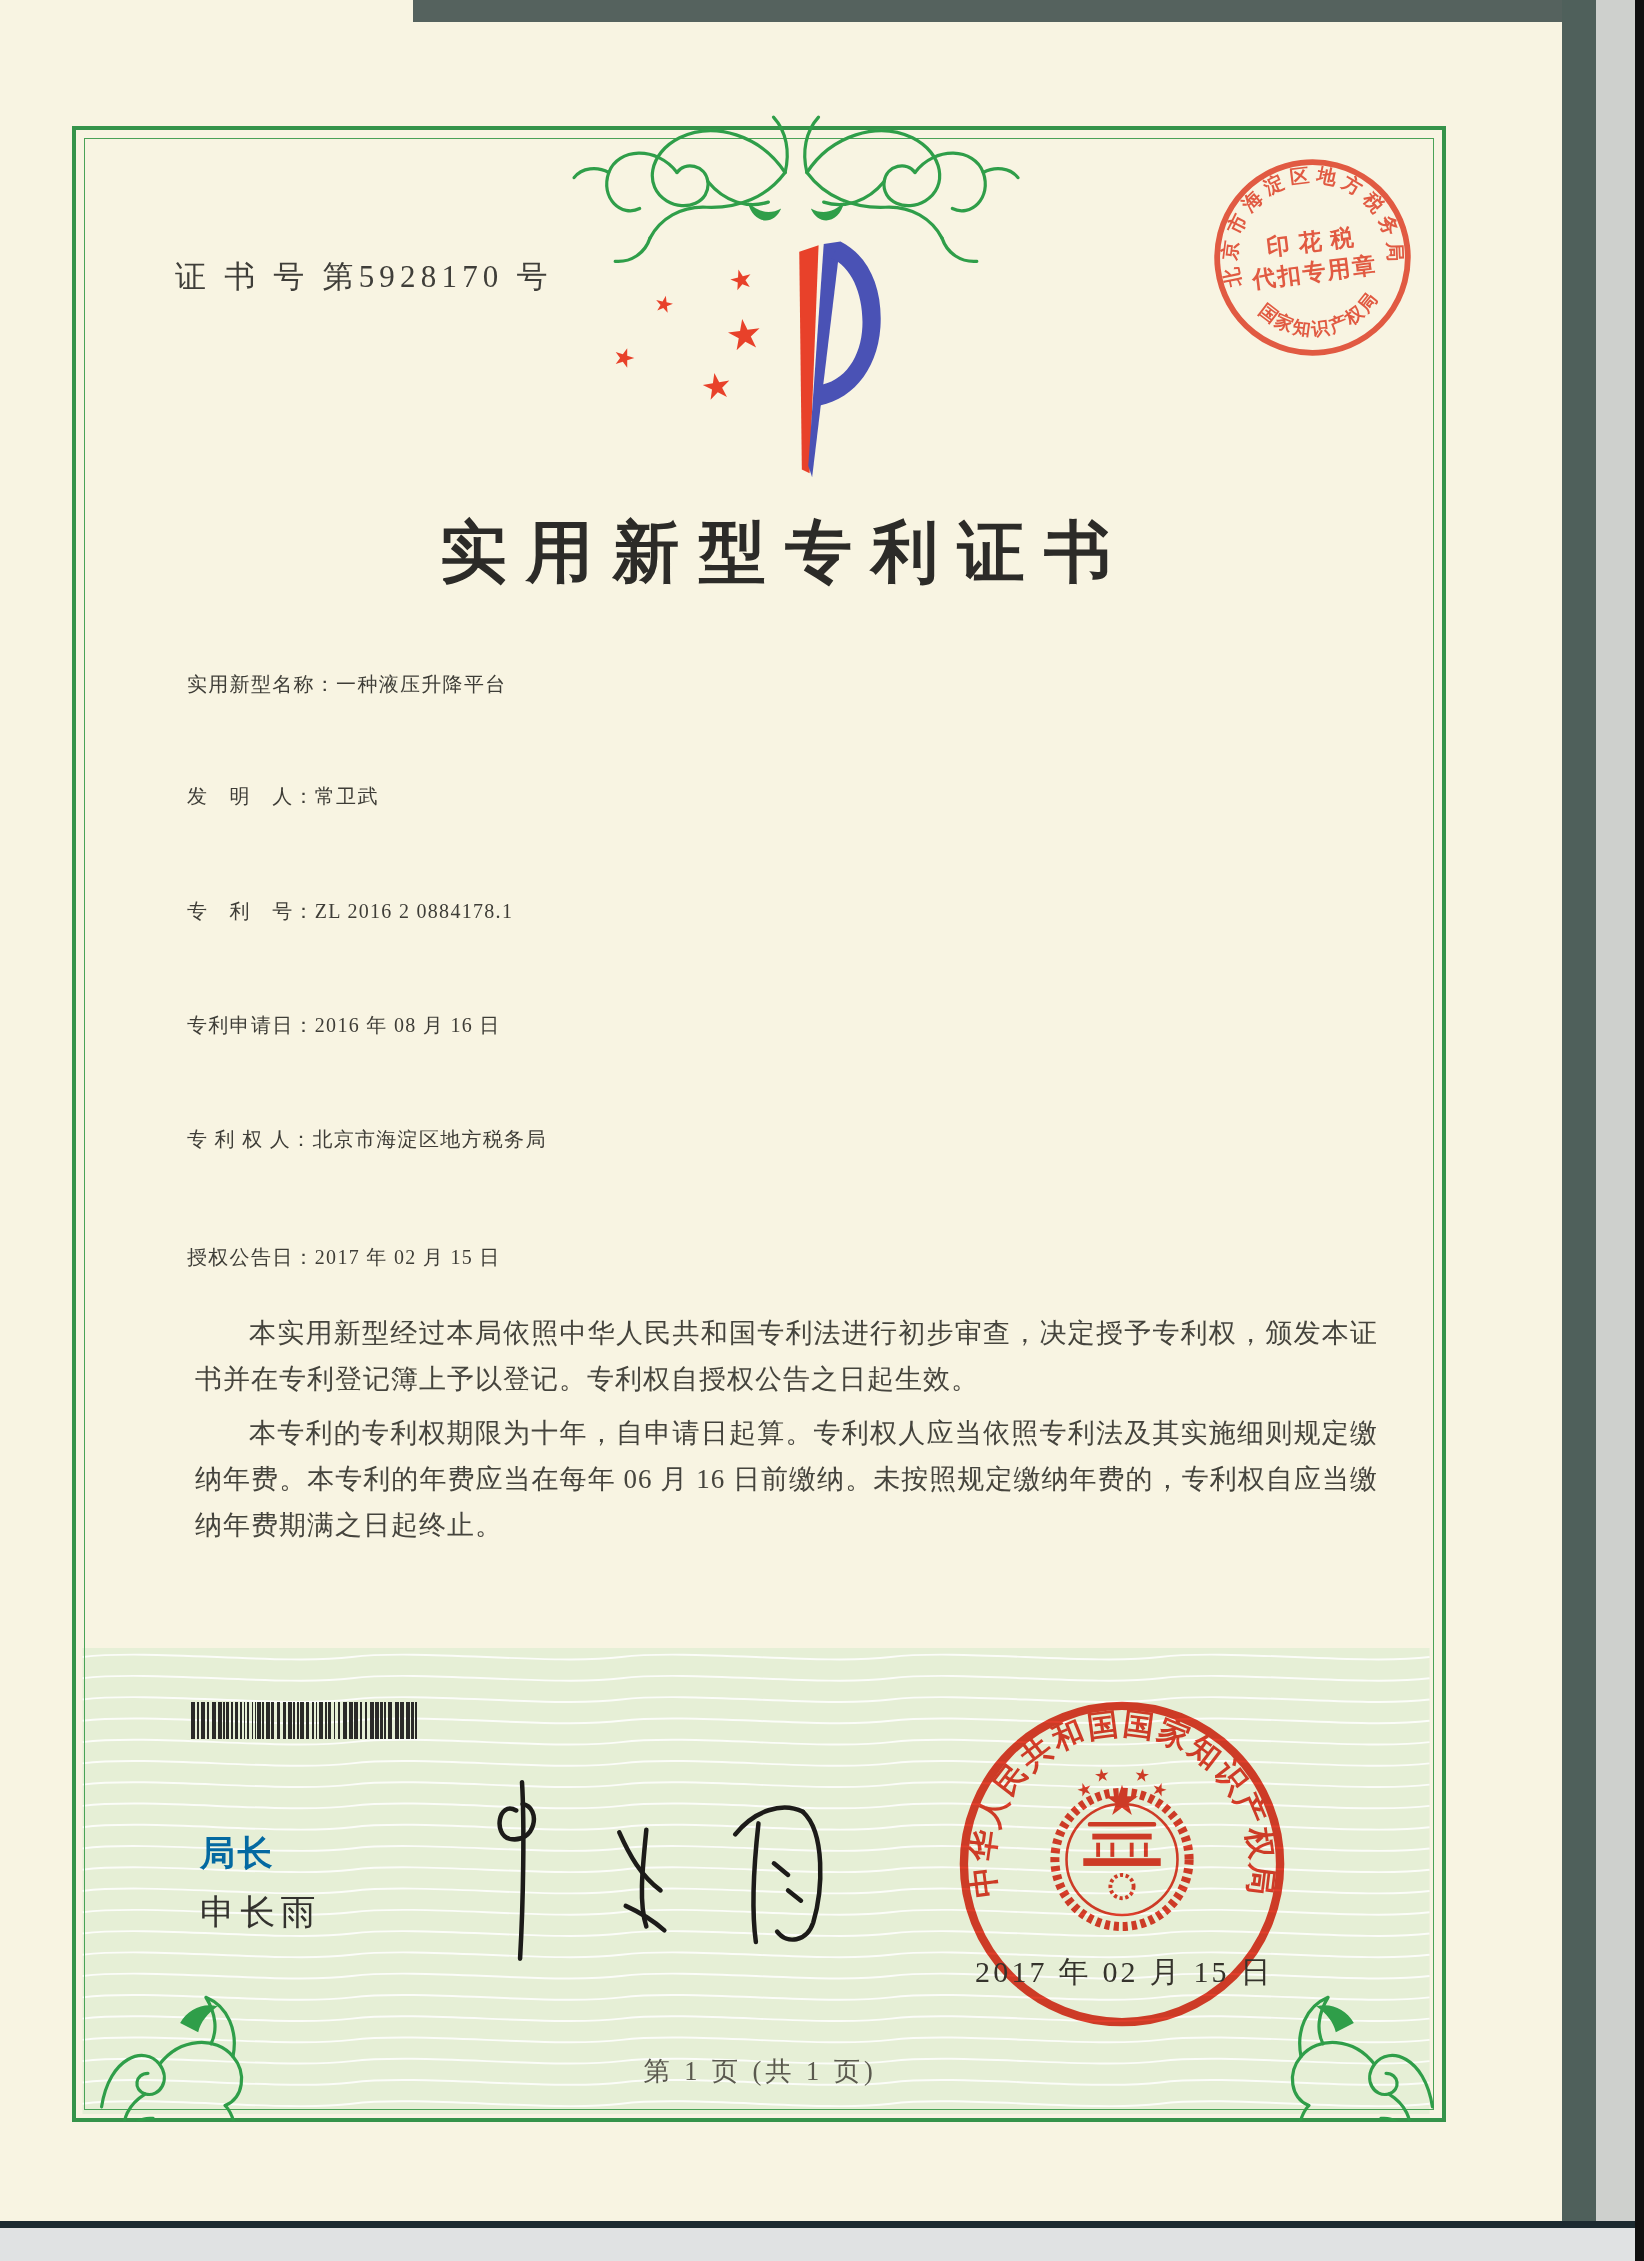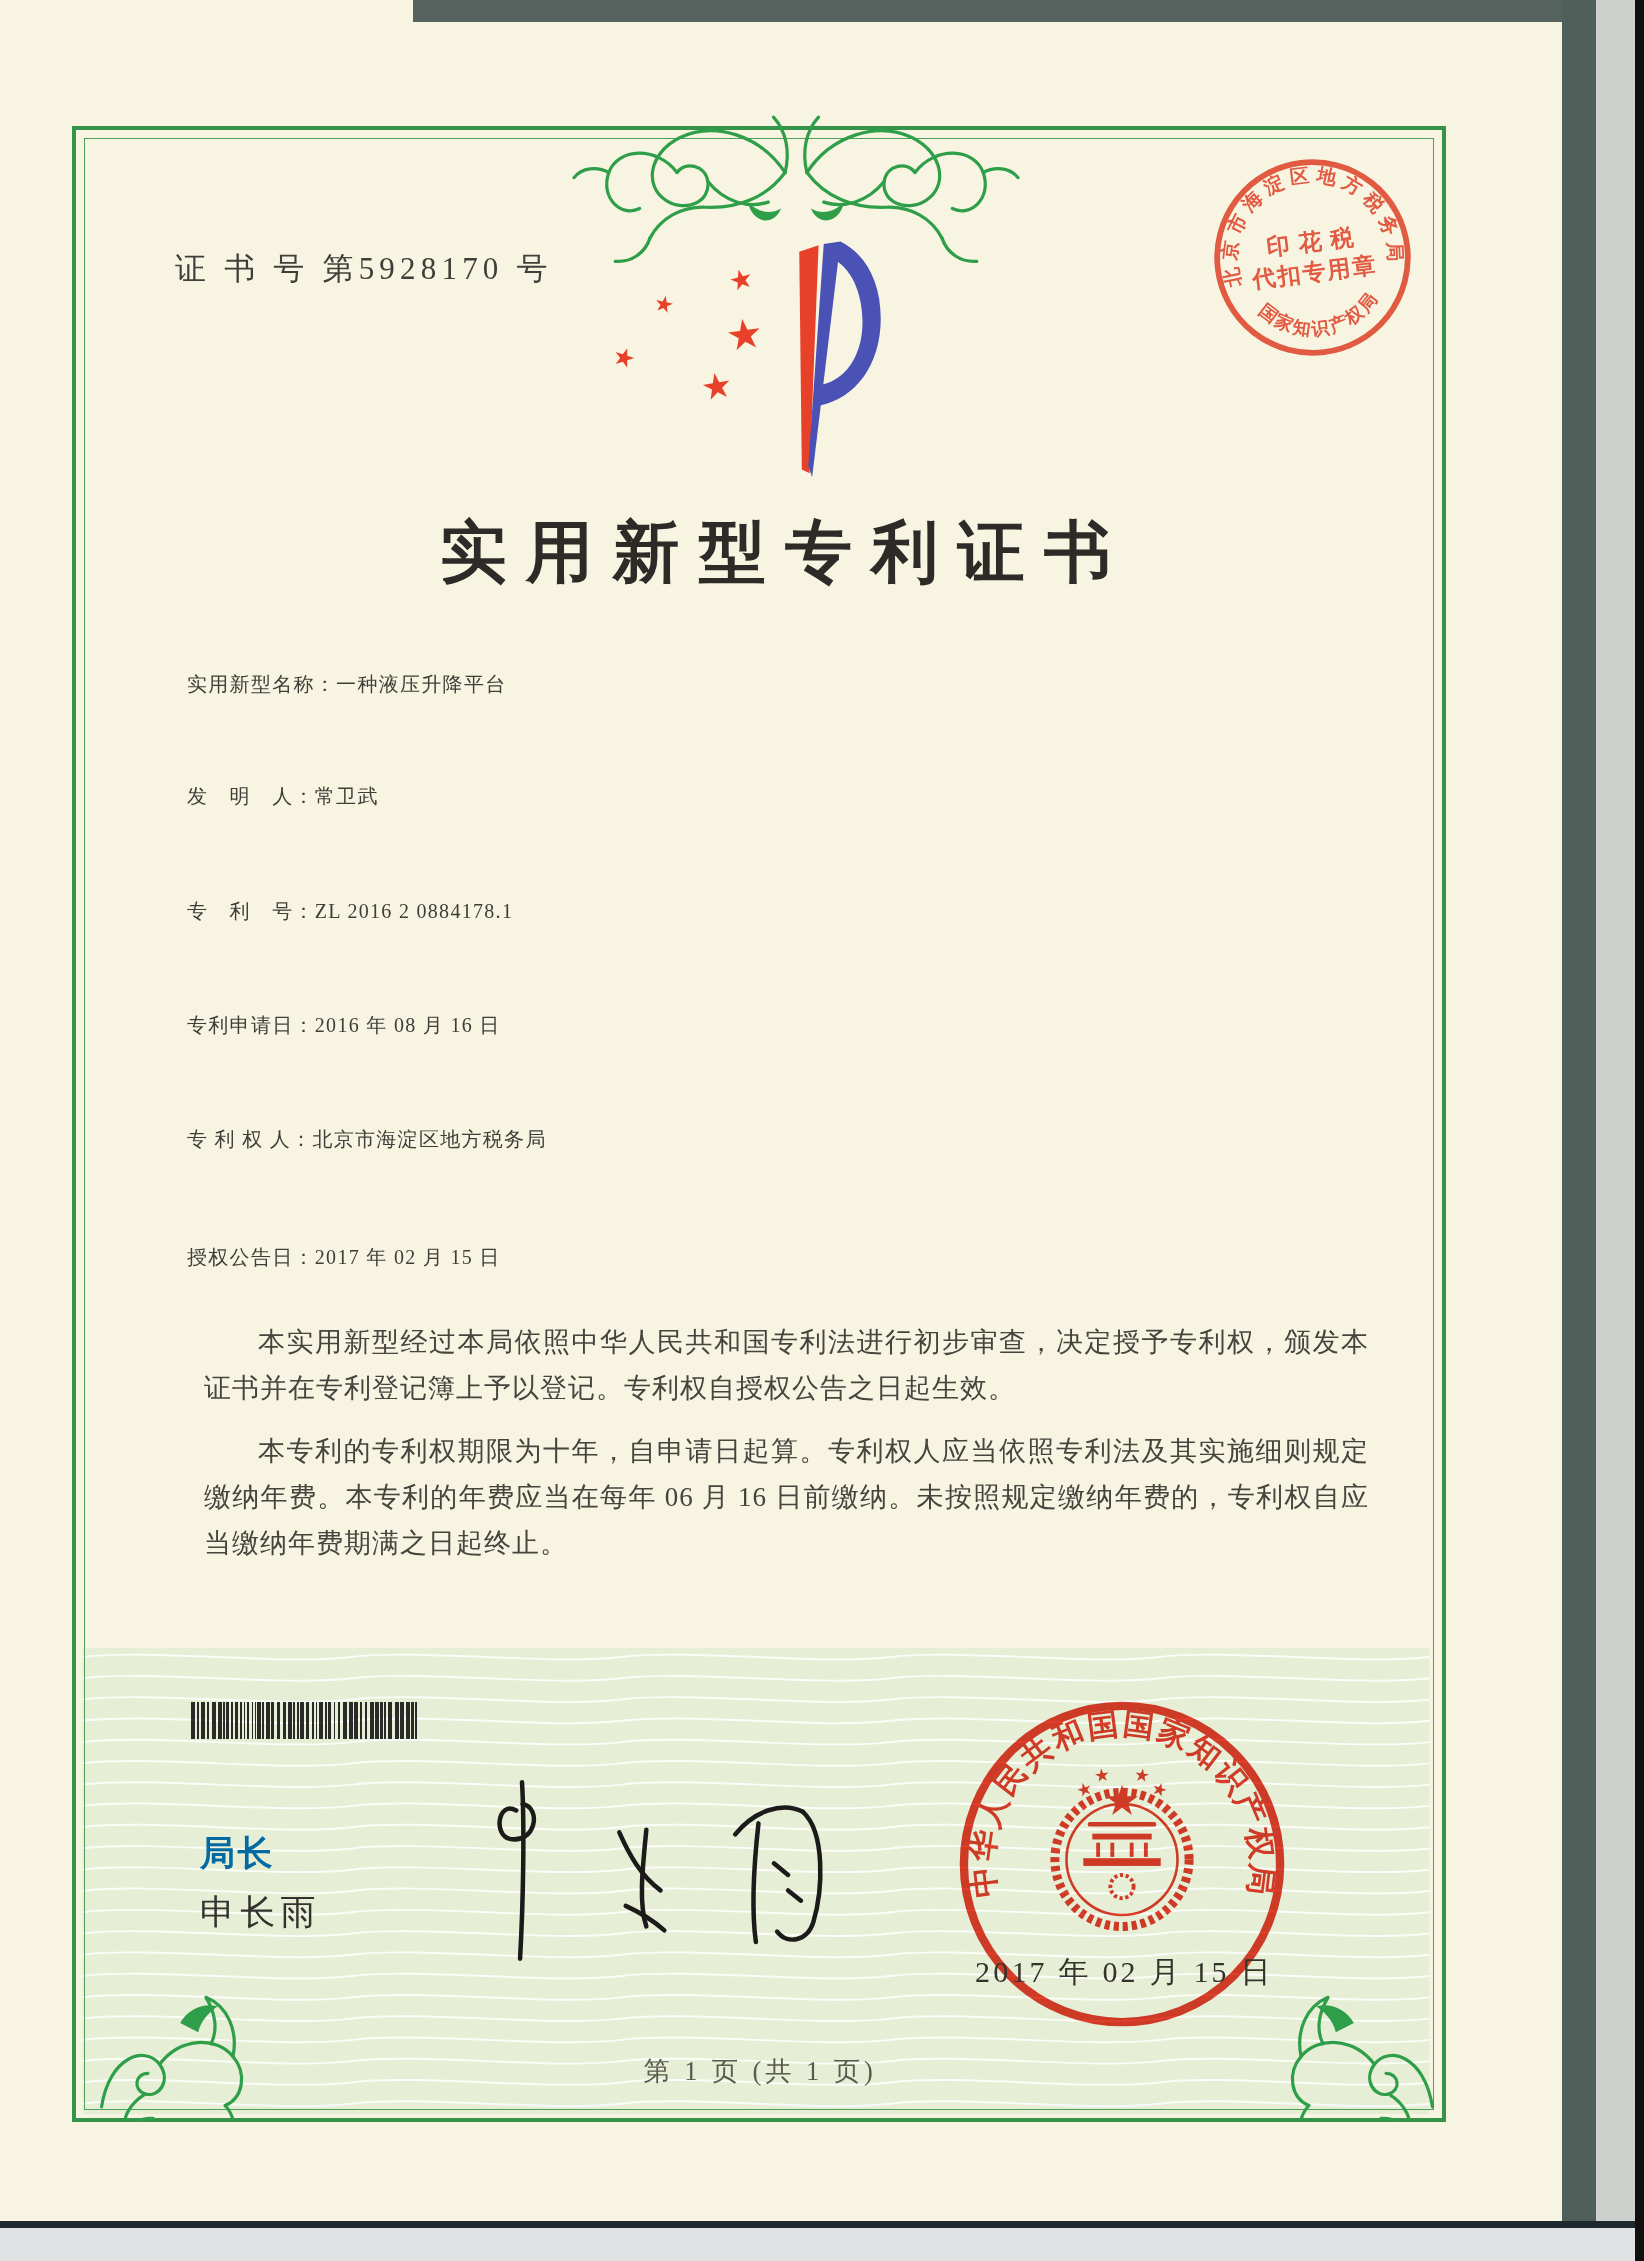--- a/index.html
+++ b/index.html
@@ -20,26 +20,26 @@
   }
   #frame-inner{
     position:absolute;left:8.4px;top:8.4px;right:8.4px;bottom:8.4px;
     border:1.3px solid #4aa257;
   }
 
   
   #wave-panel{left:82px;top:1648px;width:1348px;height:466px;z-index:1;overflow:hidden;}
 
   
-  #cert-no{left:175px;top:248px;font-size:31px;letter-spacing:5.2px;color:#3f3e39;z-index:4;}
+  #cert-no{left:175px;top:256px;font-size:31px;letter-spacing:5.2px;color:#3f3e39;z-index:4;}
   #title{left:785px;top:459px;transform:translateX(-50%);font-size:67px;font-weight:bold;
          letter-spacing:19.3px;color:#2c2b28;z-index:4;margin-top:48px;}
   .field{left:187px;font-size:20px;letter-spacing:1.3px;color:#3e3d37;z-index:4;}
   #paragraphs{left:187px;top:1302px;width:1199px;z-index:4;color:#45443d;}
-  #paragraphs p{margin:17px;font-size:27px;line-height:46px;letter-spacing:1px;
+  #paragraphs p{margin:8px;font-size:27px;line-height:46px;letter-spacing:1px;
                 text-indent:2em;text-align:justify;}
   #director-label{left:200px;top:1830px;font-size:35px;letter-spacing:2.6px;font-weight:600;color:#0369a1;z-index:4;font-family:Liberation Serif, serif;}
   #director-name{left:200px;top:1889px;font-size:35px;letter-spacing:5.2px;font-weight:400;color:#33322e;z-index:4;}
   #footer-page{left:760px;top:2054px;transform:translateX(-50%);font-size:26.4px;
                letter-spacing:3.9px;color:#5a594e;z-index:4;}
 
   
   #barcode{left:191px;top:1702px;width:236px;height:37px;z-index:4;white-space:nowrap;overflow:hidden;}
   #barcode span{display:inline-block;height:100%;background:#2a2a28;vertical-align:top;}
 

